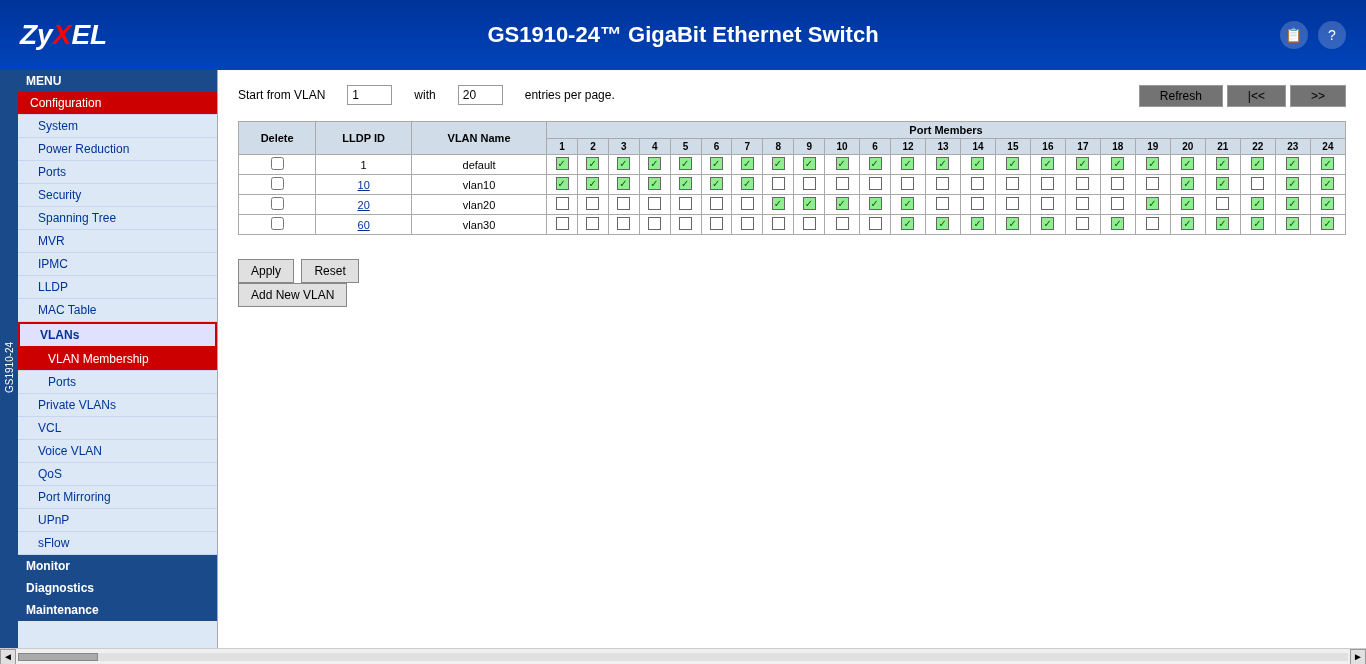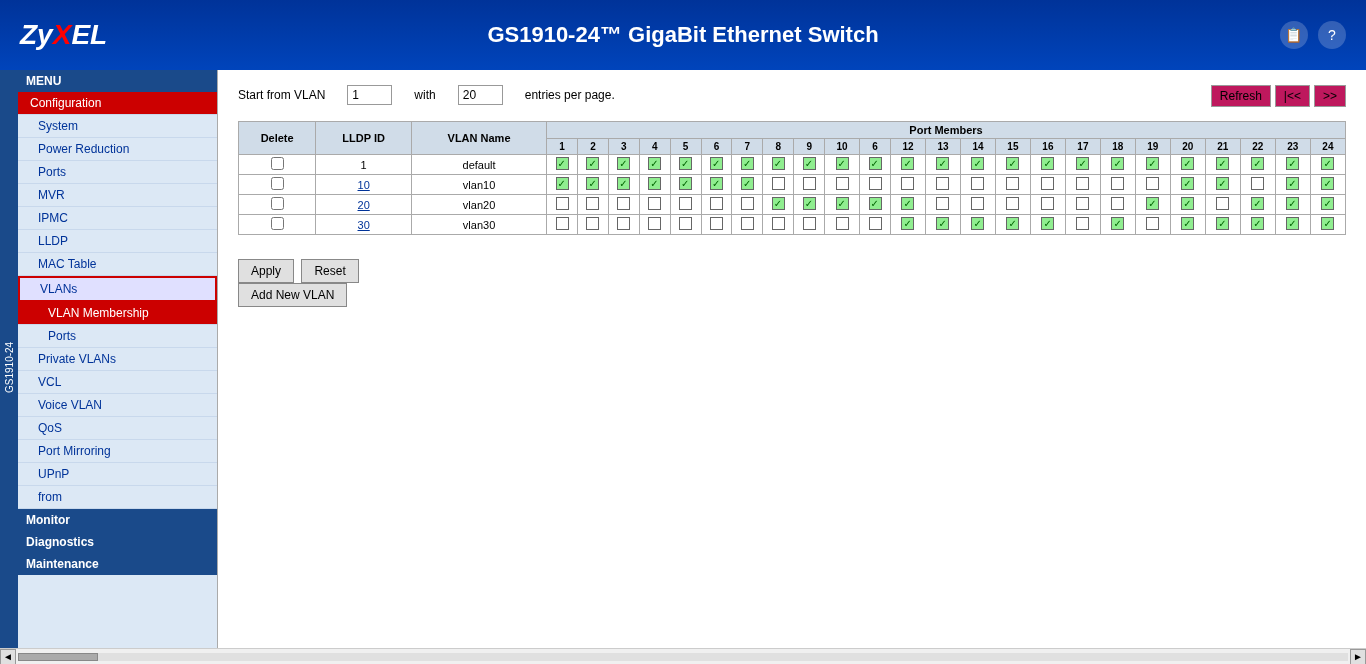--- a/index.html
+++ b/index.html
@@ -125,23 +125,23 @@
       width: 45px;
       border: 1px solid #999;
       padding: 2px 4px;
       font-size: 12px;
     }
     #refresh-controls {
       display: flex;
       gap: 4px;
     }
     .nav-btn {
-      padding: 3px 8px;
+      padding: 3px 20px;
       border: 1px solid #999;
-      background: #be185d;
+      background: #737373;
       cursor: pointer;
       font-size: 12px;
     }
 
     
     #vlan-table {
       border-collapse: collapse;
       width: 100%;
       font-size: 11px;
     }
@@ -219,34 +219,36 @@
 <div id="layout">
 
   <div id="vertical-label">GS1910-24</div>
 
   <div id="sidebar">
     <div class="sidebar-section">MENU</div>
     <div class="sidebar-item active">Configuration</div>
     <div class="sidebar-item level2">System</div>
     <div class="sidebar-item level2">Power Reduction</div>
     <div class="sidebar-item level2">Ports</div>
+    <div class="sidebar-item level2">Security</div>
+    <div class="sidebar-item level2">Spanning Tree</div>
     <div class="sidebar-item level2">MVR</div>
     <div class="sidebar-item level2">IPMC</div>
     <div class="sidebar-item level2">LLDP</div>
     <div class="sidebar-item level2">MAC Table</div>
-    <div class="sidebar-item level2 selected" style="border: 2px solid #cc0000;">VLANs</div>
+    <div class="sidebar-item level2 selected" style="border: 2px solid #cc0000; font-weight: bold;">VLANs</div>
     <div class="sidebar-item level3 active">VLAN Membership</div>
     <div class="sidebar-item level3">Ports</div>
     <div class="sidebar-item level2">Private VLANs</div>
     <div class="sidebar-item level2">VCL</div>
     <div class="sidebar-item level2">Voice VLAN</div>
     <div class="sidebar-item level2">QoS</div>
     <div class="sidebar-item level2">Port Mirroring</div>
     <div class="sidebar-item level2">UPnP</div>
-    <div class="sidebar-item level2">from</div>
+    <div class="sidebar-item level2">sFlow</div>
     <div class="sidebar-section">Monitor</div>
     <div class="sidebar-section">Diagnostics</div>
     <div class="sidebar-section">Maintenance</div>
   </div>
 
   <div id="main">
     <div style="display:flex; justify-content:space-between; align-items:flex-start;">
       <div>
         <div id="start-vlan-row">
           <span>Start from VLAN</span>
@@ -384,21 +386,21 @@
             <td style="padding: 1px;"><span class="checkbox-empty"></span></td>
             <td style="padding: 1px;"><span class="checkbox-checked"></span></td>
             <td style="padding: 1px;"><span class="checkbox-checked"></span></td>
             <td style="padding: 1px;"><span class="checkbox-empty"></span></td>
             <td style="padding: 1px;"><span class="checkbox-checked"></span></td>
             <td style="padding: 1px;"><span class="checkbox-checked"></span></td>
             <td style="padding: 1px;"><span class="checkbox-checked"></span></td>
           </tr>
           <tr>
             <td><input type="checkbox" class="delete-checkbox" style=""></td>
-            <td><span class="vlan-id-link">30</span></td>
+            <td><span class="vlan-id-link">60</span></td>
             <td class="vlan-name">vlan30</td>
             <td style="padding: 1px;"><span class="checkbox-empty"></span></td>
             <td style="padding: 1px;"><span class="checkbox-empty"></span></td>
             <td style="padding: 1px;"><span class="checkbox-empty"></span></td>
             <td style="padding: 1px;"><span class="checkbox-empty"></span></td>
             <td style="padding: 1px;"><span class="checkbox-empty"></span></td>
             <td style="padding: 1px;"><span class="checkbox-empty"></span></td>
             <td style="padding: 1px;"><span class="checkbox-empty"></span></td>
             <td style="padding: 1px;"><span class="checkbox-empty"></span></td>
             <td style="padding: 1px;"><span class="checkbox-empty"></span></td>

